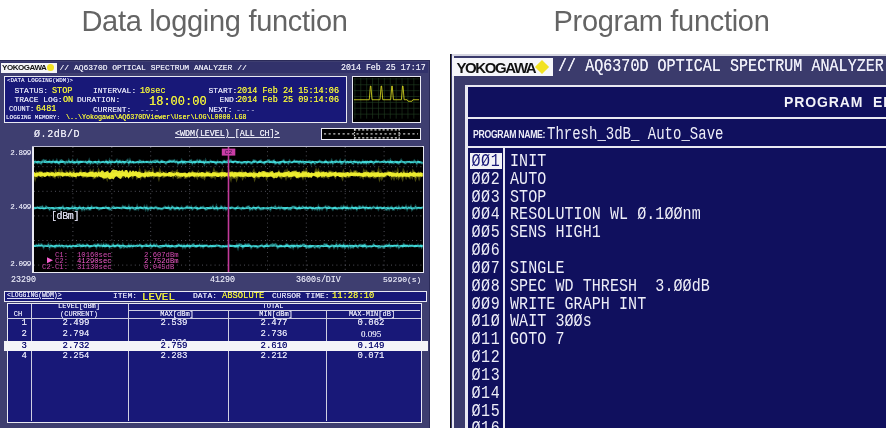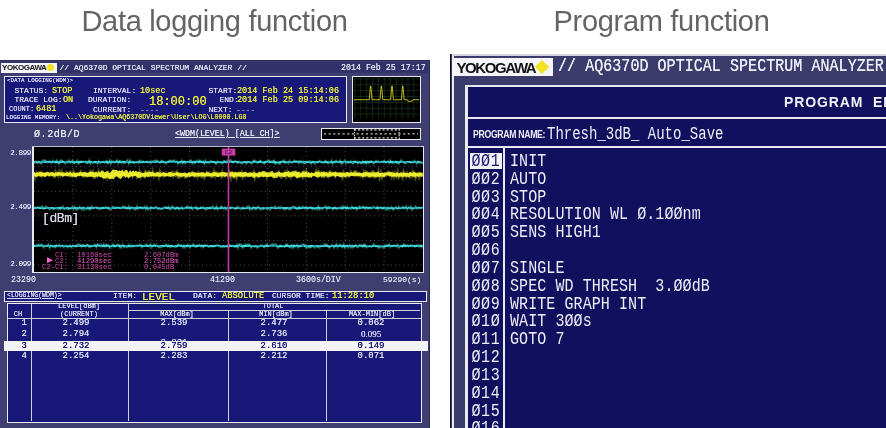--- a/index.html
+++ b/index.html
@@ -30,21 +30,21 @@
 <div class="abs" style="left:4px;top:75.5px;width:343px;height:47.5px;background:#181878;border:1px solid #e9e9f2;"></div>
 <div class="m" style="left:7px;top:77.5px;font-size:5.8px;color:#dcdcf2;">&lt;DATA LOGGING(WDM)&gt;</div>
 <div class="m" style="left:14.5px;top:87.0px;font-size:8px;color:#dcdcf2;">STATUS:</div>
 <div class="m" style="left:52px;top:86.5px;font-size:8.5px;color:#ecec3c;">STOP</div>
 <div class="m" style="left:93px;top:87.0px;font-size:8px;color:#dcdcf2;">INTERVAL:</div>
 <div class="m" style="left:140px;top:86.5px;font-size:8.5px;color:#ecec3c;">10sec</div>
 <div class="m" style="left:208.5px;top:87.0px;font-size:8px;color:#dcdcf2;">START:</div>
 <div class="m" style="left:237px;top:86.5px;font-size:8.5px;color:#ecec3c;">2014 Feb 24 15:14:06</div>
 <div class="m" style="left:14.5px;top:96.3px;font-size:8px;color:#dcdcf2;">TRACE LOG:</div>
 <div class="m" style="left:63px;top:95.8px;font-size:8.5px;color:#ecec3c;">ON</div>
-<div class="m" style="left:88px;top:96.3px;font-size:8px;color:#dcdcf2;">DURATION:</div>
+<div class="m" style="left:77px;top:96.3px;font-size:8px;color:#dcdcf2;">DURATION:</div>
 <div class="m" style="left:149px;top:95.8px;font-size:12px;color:#ecec3c;text-align:center;">18:00:00</div>
 <div class="m" style="left:219.5px;top:96.3px;font-size:8px;color:#dcdcf2;">END:</div>
 <div class="m" style="left:237px;top:95.8px;font-size:8.5px;color:#ecec3c;">2014 Feb 25 09:14:06</div>
 <div class="m" style="left:9px;top:105.6px;font-size:7px;color:#dcdcf2;">COUNT:</div>
 <div class="m" style="left:36px;top:105.1px;font-size:8.5px;color:#ecec3c;">6481</div>
 <div class="m" style="left:93px;top:105.6px;font-size:8px;color:#dcdcf2;">CURRENT:</div>
 <div class="m" style="left:140px;top:105.6px;font-size:8px;color:#9a9ac8;">----</div>
 <div class="m" style="left:208.5px;top:105.6px;font-size:8px;color:#dcdcf2;">NEXT:</div>
 <div class="m" style="left:236px;top:105.6px;font-size:8px;color:#9a9ac8;">----</div>
 <div class="m" style="left:6px;top:114.6px;font-size:6px;color:#dcdcf2;">LOGGING MEMORY:</div>
@@ -127,21 +127,21 @@
       <text x="110" y="116.1" fill="#f75fd0">2.752dBm</text>
 <text x="34" y="121.9" text-anchor="end">C2-C1:</text>
       <text x="43" y="121.9">31130sec</text>
       <text x="110" y="121.9">0.045dB</text>
 <path d="M13,110.2 L19,113.2 L13,116.2 Z" fill="#f75fd0"></path>
 </g>
 </svg>
 
 <div class="m" style="left:31px;top:149.5px;font-size:7.6px;letter-spacing:-0.4px;color:#d6d6e8;transform:translateX(-100%);">2.899</div>
 <div class="m" style="left:31px;top:204px;font-size:7.6px;letter-spacing:-0.4px;color:#d6d6e8;transform:translateX(-100%);">2.499</div>
-<div class="m" style="left:31px;top:211.8px;font-size:13px;letter-spacing:-0.4px;color:#d6d6e8;transform:translateX(-100%);margin-left:48px;">[dBm]</div>
+<div class="m" style="left:31px;top:211.8px;font-size:10px;letter-spacing:-0.4px;color:#d6d6e8;transform:translateX(-100%);margin-left:48px;">[dBm]</div>
 <div class="m" style="left:31px;top:261.3px;font-size:7.6px;letter-spacing:-0.4px;color:#d6d6e8;transform:translateX(-100%);">2.099</div>
 
 <div class="m" style="left:11px;top:276.3px;font-size:8.3px;color:#d6d6e8;">23290</div>
 <div class="m" style="left:210px;top:276.3px;font-size:8.3px;color:#d6d6e8;">41290</div>
 <div class="m" style="left:296px;top:276.3px;font-size:8.3px;color:#d6d6e8;">3600s/DIV</div>
 <div class="m" style="left:383px;top:276.3px;font-size:8px;color:#d6d6e8;">59290(s)</div>
 
 <div class="abs" style="left:4px;top:290.5px;width:423px;height:11.5px;background:#181878;border:1px solid #e9e9f2;"></div>
 <div class="m" style="left:7px;top:292.8px;font-size:6.5px;color:#dcdcf2;text-decoration:underline;">&lt;LOGGING(WDM)&gt;</div>
 <div class="m" style="left:113px;top:292.3px;font-size:8px;color:#dcdcf2;">ITEM:</div>

